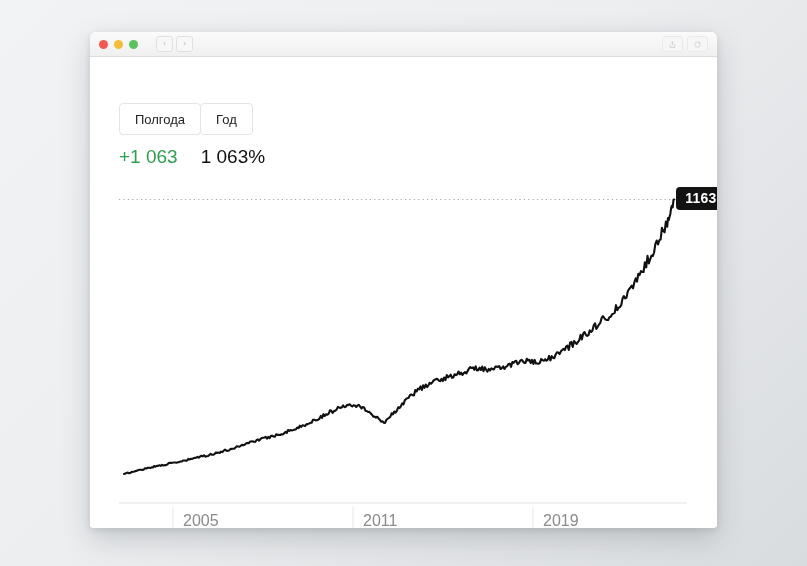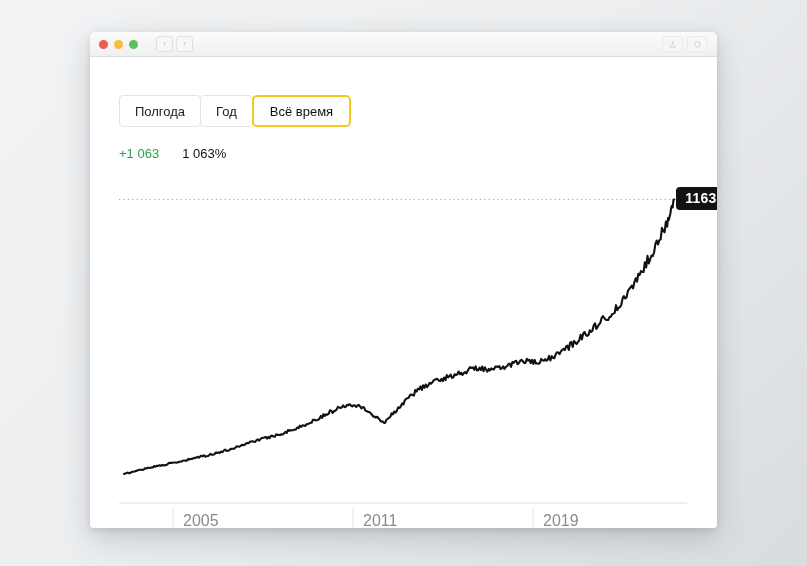--- a/index.html
+++ b/index.html
@@ -105,21 +105,21 @@
   .content {
     flex: 1;
     background: #ffffff;
     position: relative;
   }
 
   
   .tabs {
     position: absolute;
     left: 29px;
-    top: 38px;
+    top: 46px;
     display: flex;
   }
   .tab {
     height: 32px;
     box-sizing: border-box;
     border: 1px solid #e4e4e4;
     background: #ffffff;
     display: flex;
     align-items: center;
     padding: 0 15px;
@@ -139,21 +139,21 @@
     color: #111111;
   }
 
   
   .delta-row {
     position: absolute;
     left: 29px;
     top: 89px;
     display: flex;
     align-items: baseline;
-    font-size: 13px;
+    font-size: 19px;
   }
   .delta-abs {
     color: #2e9e4f;
     margin-right: 23px;
   }
   .delta-pct {
     color: #111111;
   }
 
   
@@ -232,21 +232,20 @@
         </svg>
       </span>
     </div>
   </div>
 
   <div class="content">
 
     <div class="tabs">
       <div class="tab">Полгода</div>
       <div class="tab">Год</div>
-      <div class="tab active">Всё время</div>
     </div>
 
     <div class="delta-row">
       <span class="delta-abs">+1 063</span>
       <span class="delta-pct">1 063%</span>
     </div>
 
     <div class="chart-wrap">
       <svg class="chart-svg" width="627" height="471" viewBox="0 0 627 471">
 

